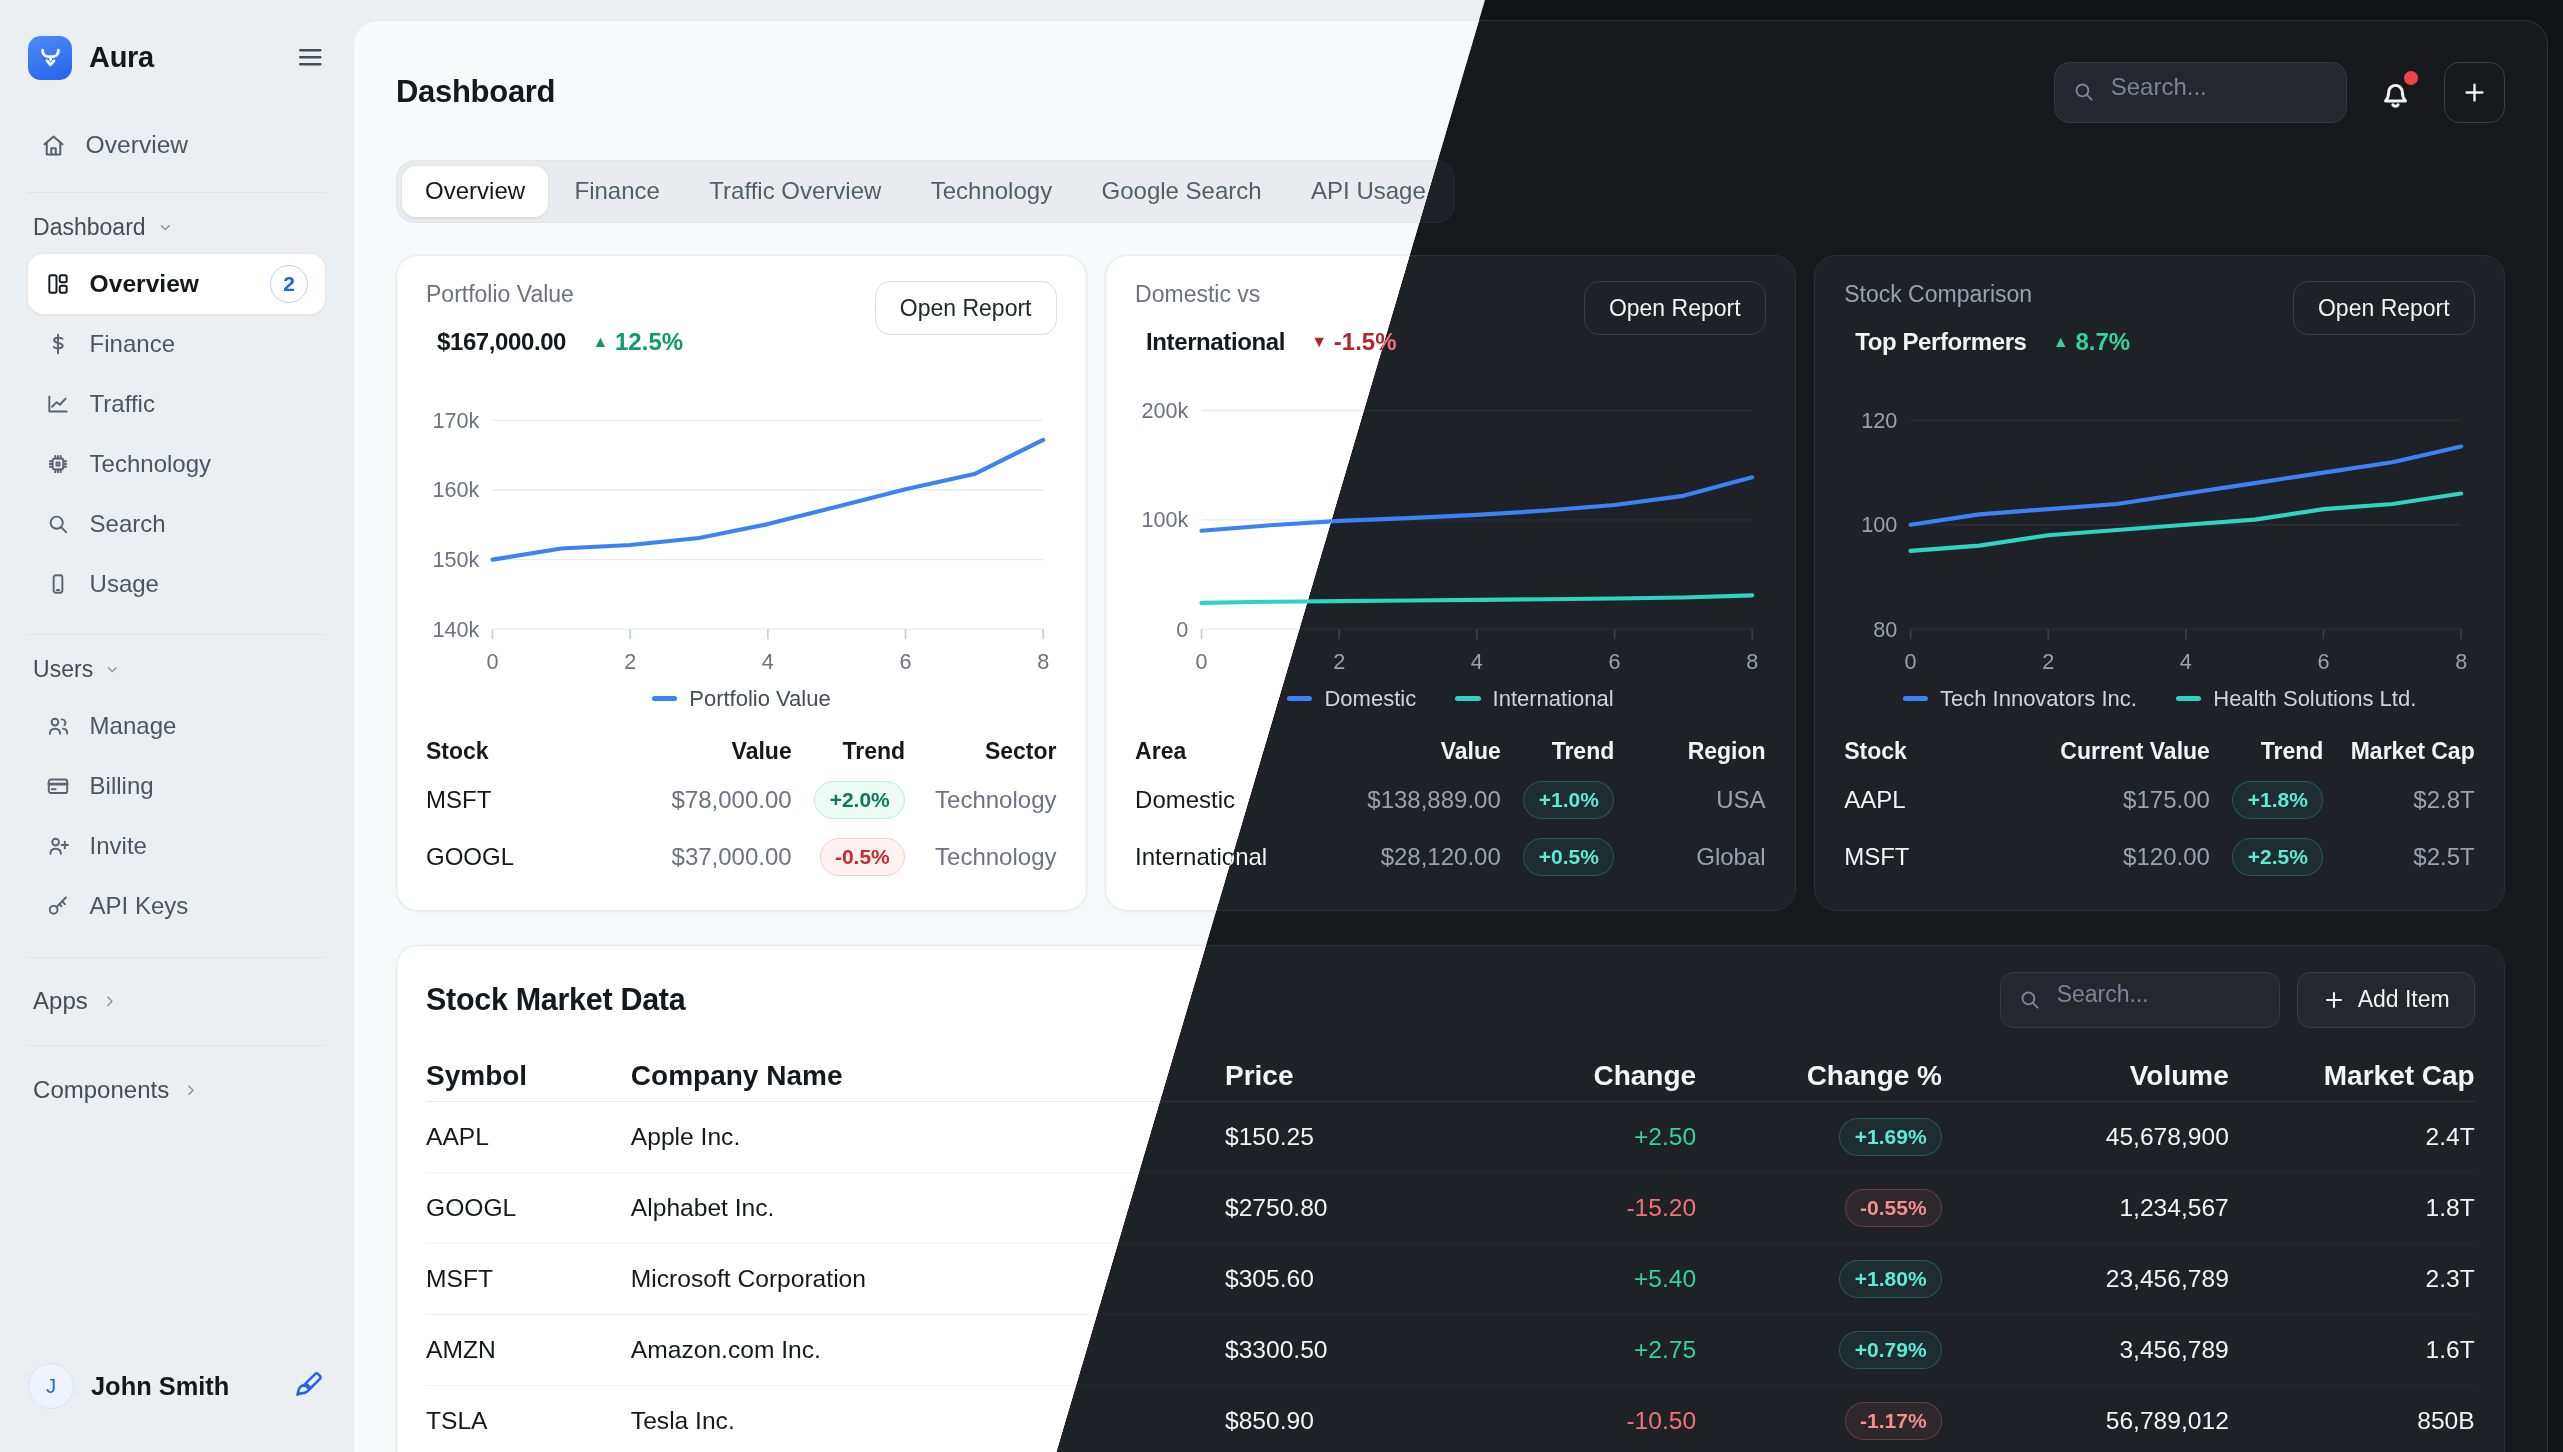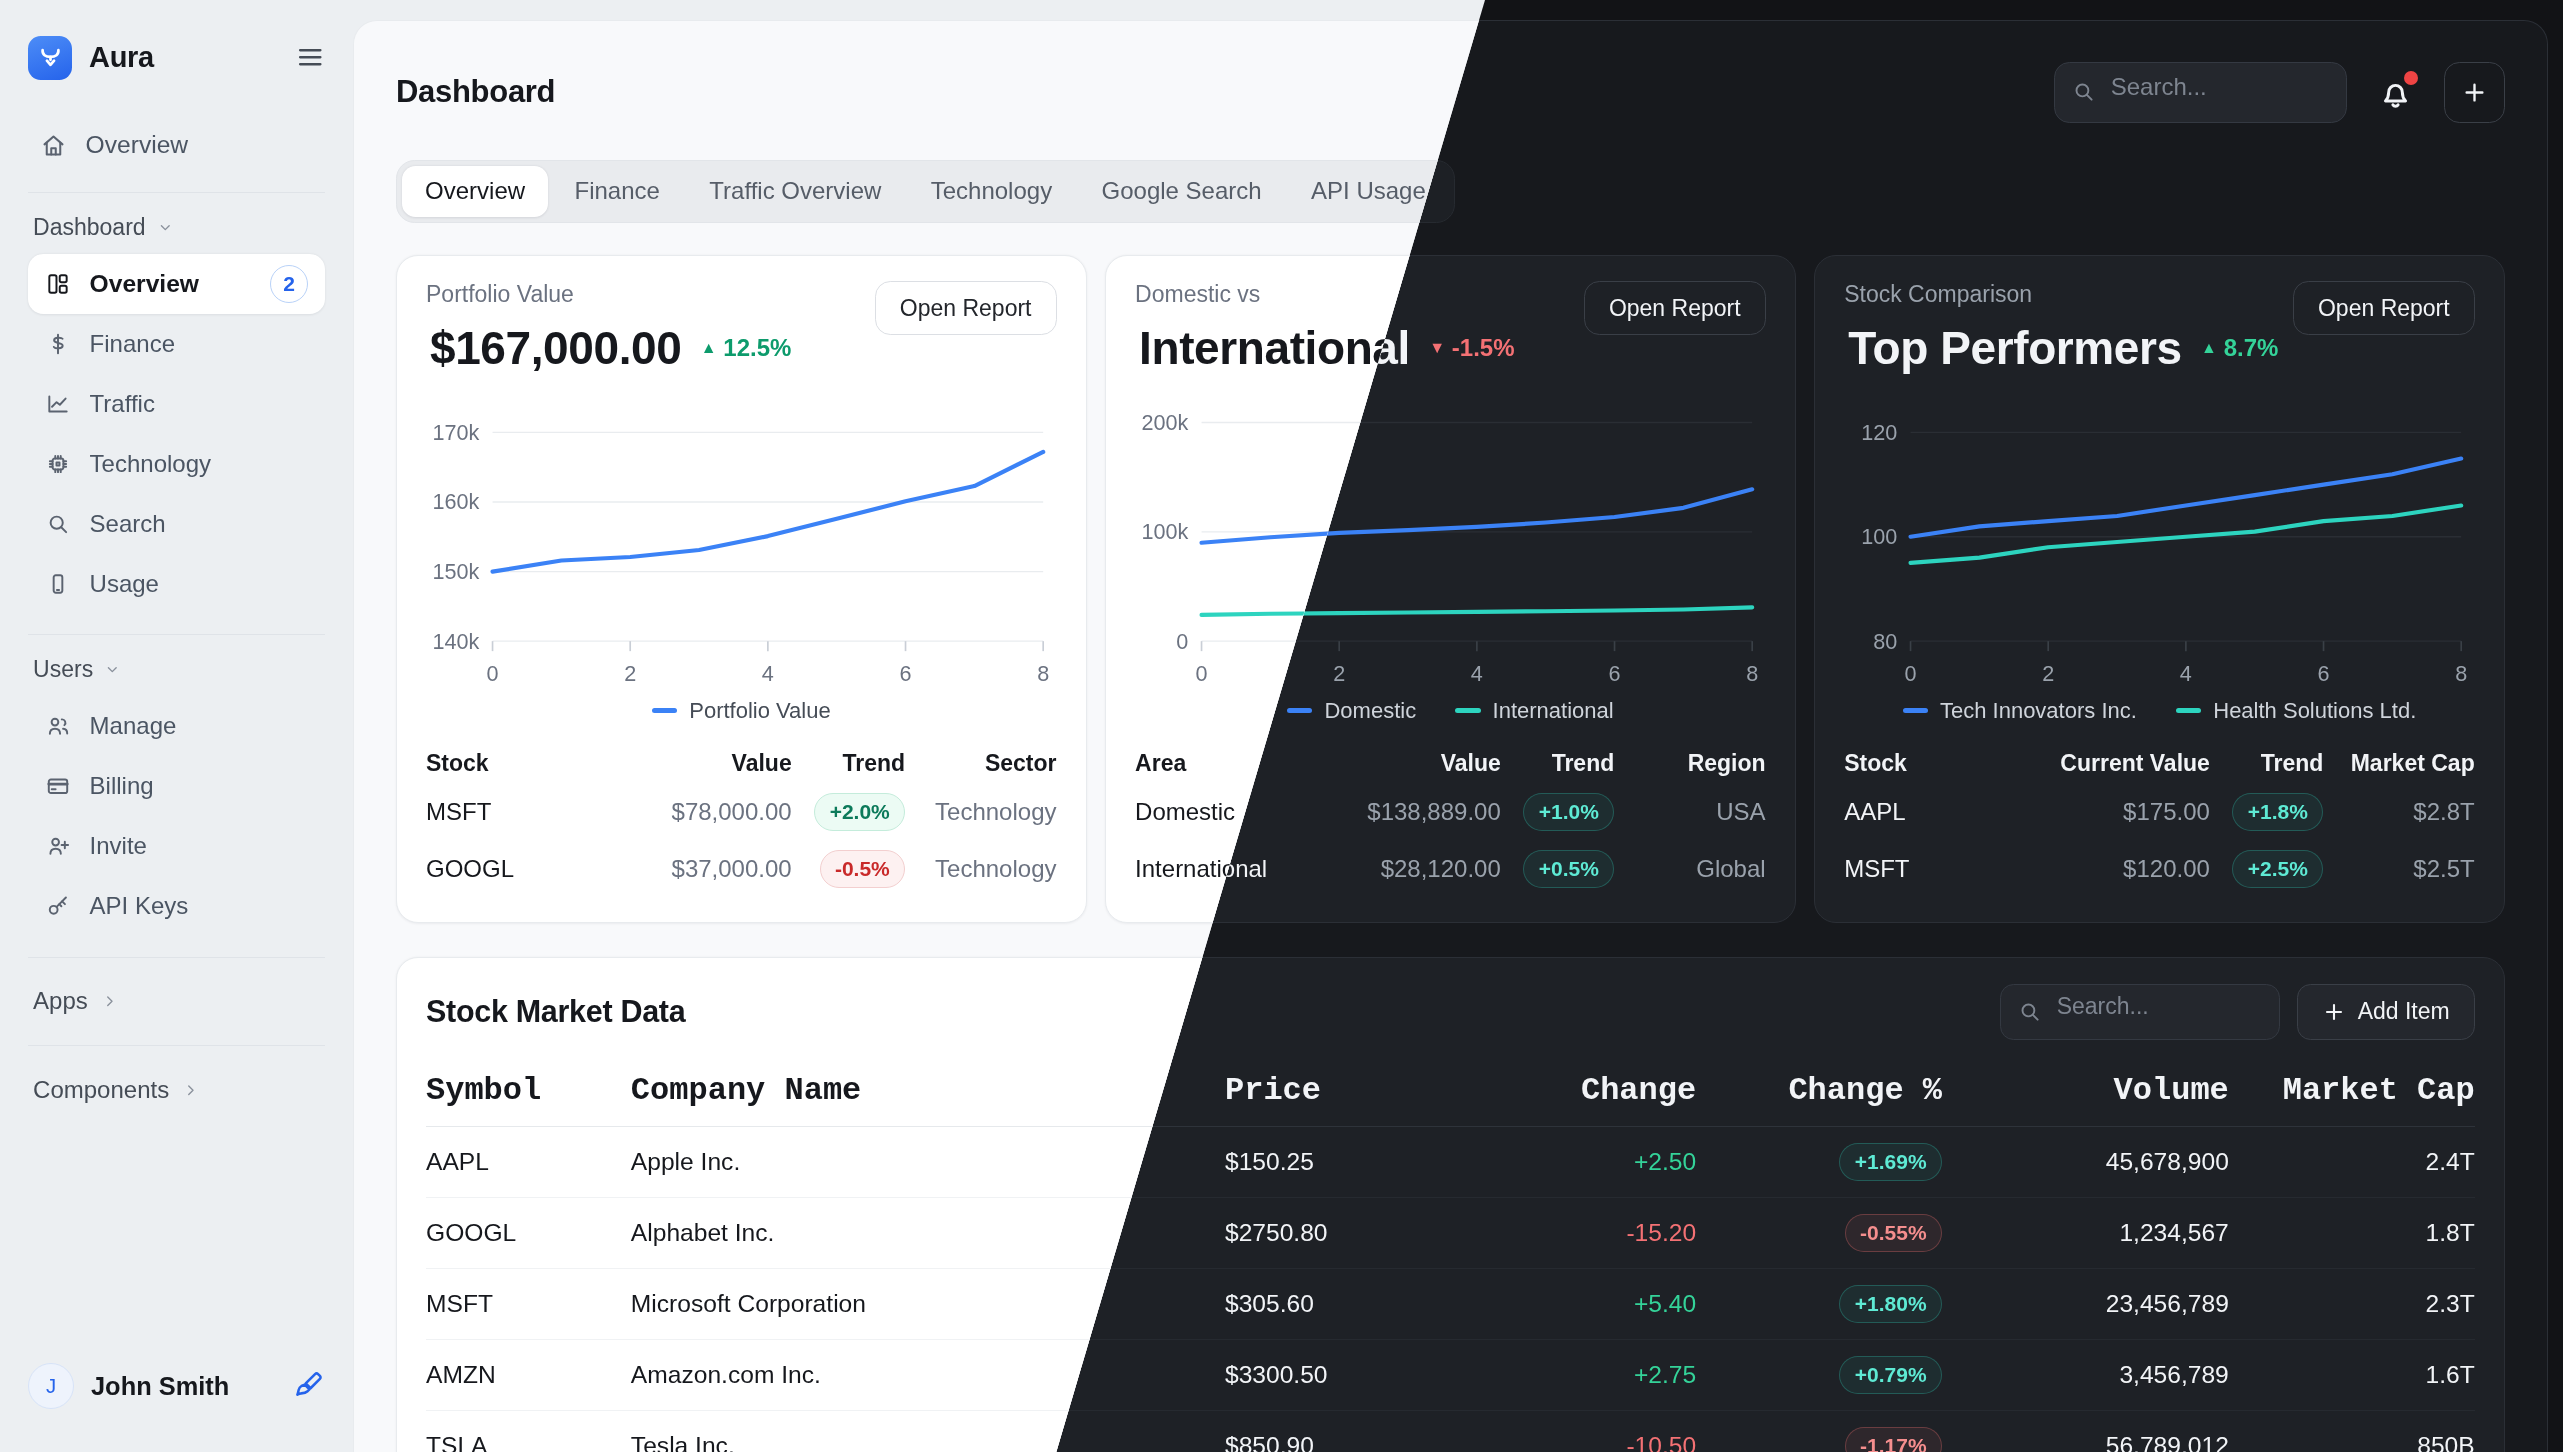--- a/index.html
+++ b/index.html
@@ -84,21 +84,21 @@
   .tabbar{display:inline-flex;align-items:center;margin-top:29px;background:var(--tabbar);border:0.8px solid var(--tabbar-border);border-radius:18.6px;padding:5.1px;gap:3.4px;}
   .tab{height:51px;display:flex;align-items:center;padding:0 23px;border-radius:13.6px;font-size:24px;color:var(--tab-text);cursor:pointer;white-space:nowrap;}
   .tab.active{background:var(--tab-active-bg);color:var(--tab-active-text);box-shadow:0 0.8px 2.5px rgba(16,24,40,.1);font-weight:500;}
 
   
   .cards-grid{display:grid;grid-template-columns:repeat(3,1fr);gap:18.6px;margin-top:32px;}
   .card{background:var(--card);border:0.8px solid var(--card-border);border-radius:22px;box-sizing:border-box;padding:25.4px 29px;box-shadow:var(--card-shadow);}
   .card-head{display:flex;align-items:flex-start;}
   .card-label{font-size:23px;color:var(--muted);}
   .card-title-row{display:flex;align-items:center;gap:15.3px;margin-top:8.5px;}
-  .card-title{font-size:46px;font-weight:700;color:var(--text);letter-spacing:-0.4px;margin:4px;}
+  .card-title{font-size:24px;font-weight:700;color:var(--text);letter-spacing:-0.4px;margin:11px;}
   .delta{display:flex;align-items:center;gap:6.8px;font-size:24px;font-weight:600;}
   .delta .tri{font-size:16px;}
   .delta.up{color:var(--pos);} .delta.down{color:var(--neg);}
   .report-btn{margin-left:auto;height:54px;padding:0 24px;border-radius:15.3px;border:0.8px solid var(--btn-border);background:transparent;color:var(--btn-text);font-size:23px;font-family:inherit;cursor:pointer;white-space:nowrap;}
   .chart{display:block;width:100%;height:298px;margin-top:15.3px;}
   .grid-line{stroke:var(--grid);stroke-width:1.6;}
   .tick-line{stroke:var(--tick);stroke-width:2;}
   .ylab,.xlab{font-size:26px;fill:var(--muted);font-family:"Liberation Sans",sans-serif;}
   .legend{display:flex;justify-content:center;gap:39px;margin-top:3.4px;min-height:30.5px;align-items:center;}
   .legend-item{display:flex;align-items:center;gap:12px;font-size:22px;color:var(--text-2);}
@@ -115,21 +115,21 @@
   .badge.neg{color:var(--badge-neg-text);background:var(--badge-neg-bg);border-color:var(--badge-neg-border);}
   .chg.pos{color:var(--pos);} .chg.neg{color:var(--neg);}
 
   
   .table-card{margin-top:34px;padding:25.4px 29px 51px;}
   .table-card-head{display:flex;align-items:center;margin-bottom:15.3px;}
   .table-title{font-size:30.5px;font-weight:700;color:var(--text);letter-spacing:-0.3px;margin:0;}
   .table-controls{margin-left:auto;display:flex;align-items:center;gap:17px;}
   .add-btn{display:flex;align-items:center;gap:12px;height:56px;padding:0 24px;border-radius:13.6px;border:0.8px solid var(--btn-border);background:var(--search-bg);color:var(--text);font-size:23px;font-family:inherit;cursor:pointer;}
   .add-btn .icn{width:24px;height:24px;}
-  .market-table th{font-size:32px;font-weight:700;color:var(--text);padding:17px 0 17px;border-bottom:0.8px solid var(--head-border);font-family:Liberation Mono, monospace;}
+  .market-table th{font-size:28px;font-weight:700;color:var(--text);padding:17px 0 9px;border-bottom:0.8px solid var(--head-border);}
   .market-table td{font-size:24.6px;padding:16px 0;border-bottom:0.8px solid var(--row-border);color:var(--text);}
 </style>
 </head>
 <body>
 
 <div id="app">
   <section class="layer dark-theme" id="layer-dark">
   <aside class="sidebar">
     <div class="brand-row">
       <span class="logo-mark">

